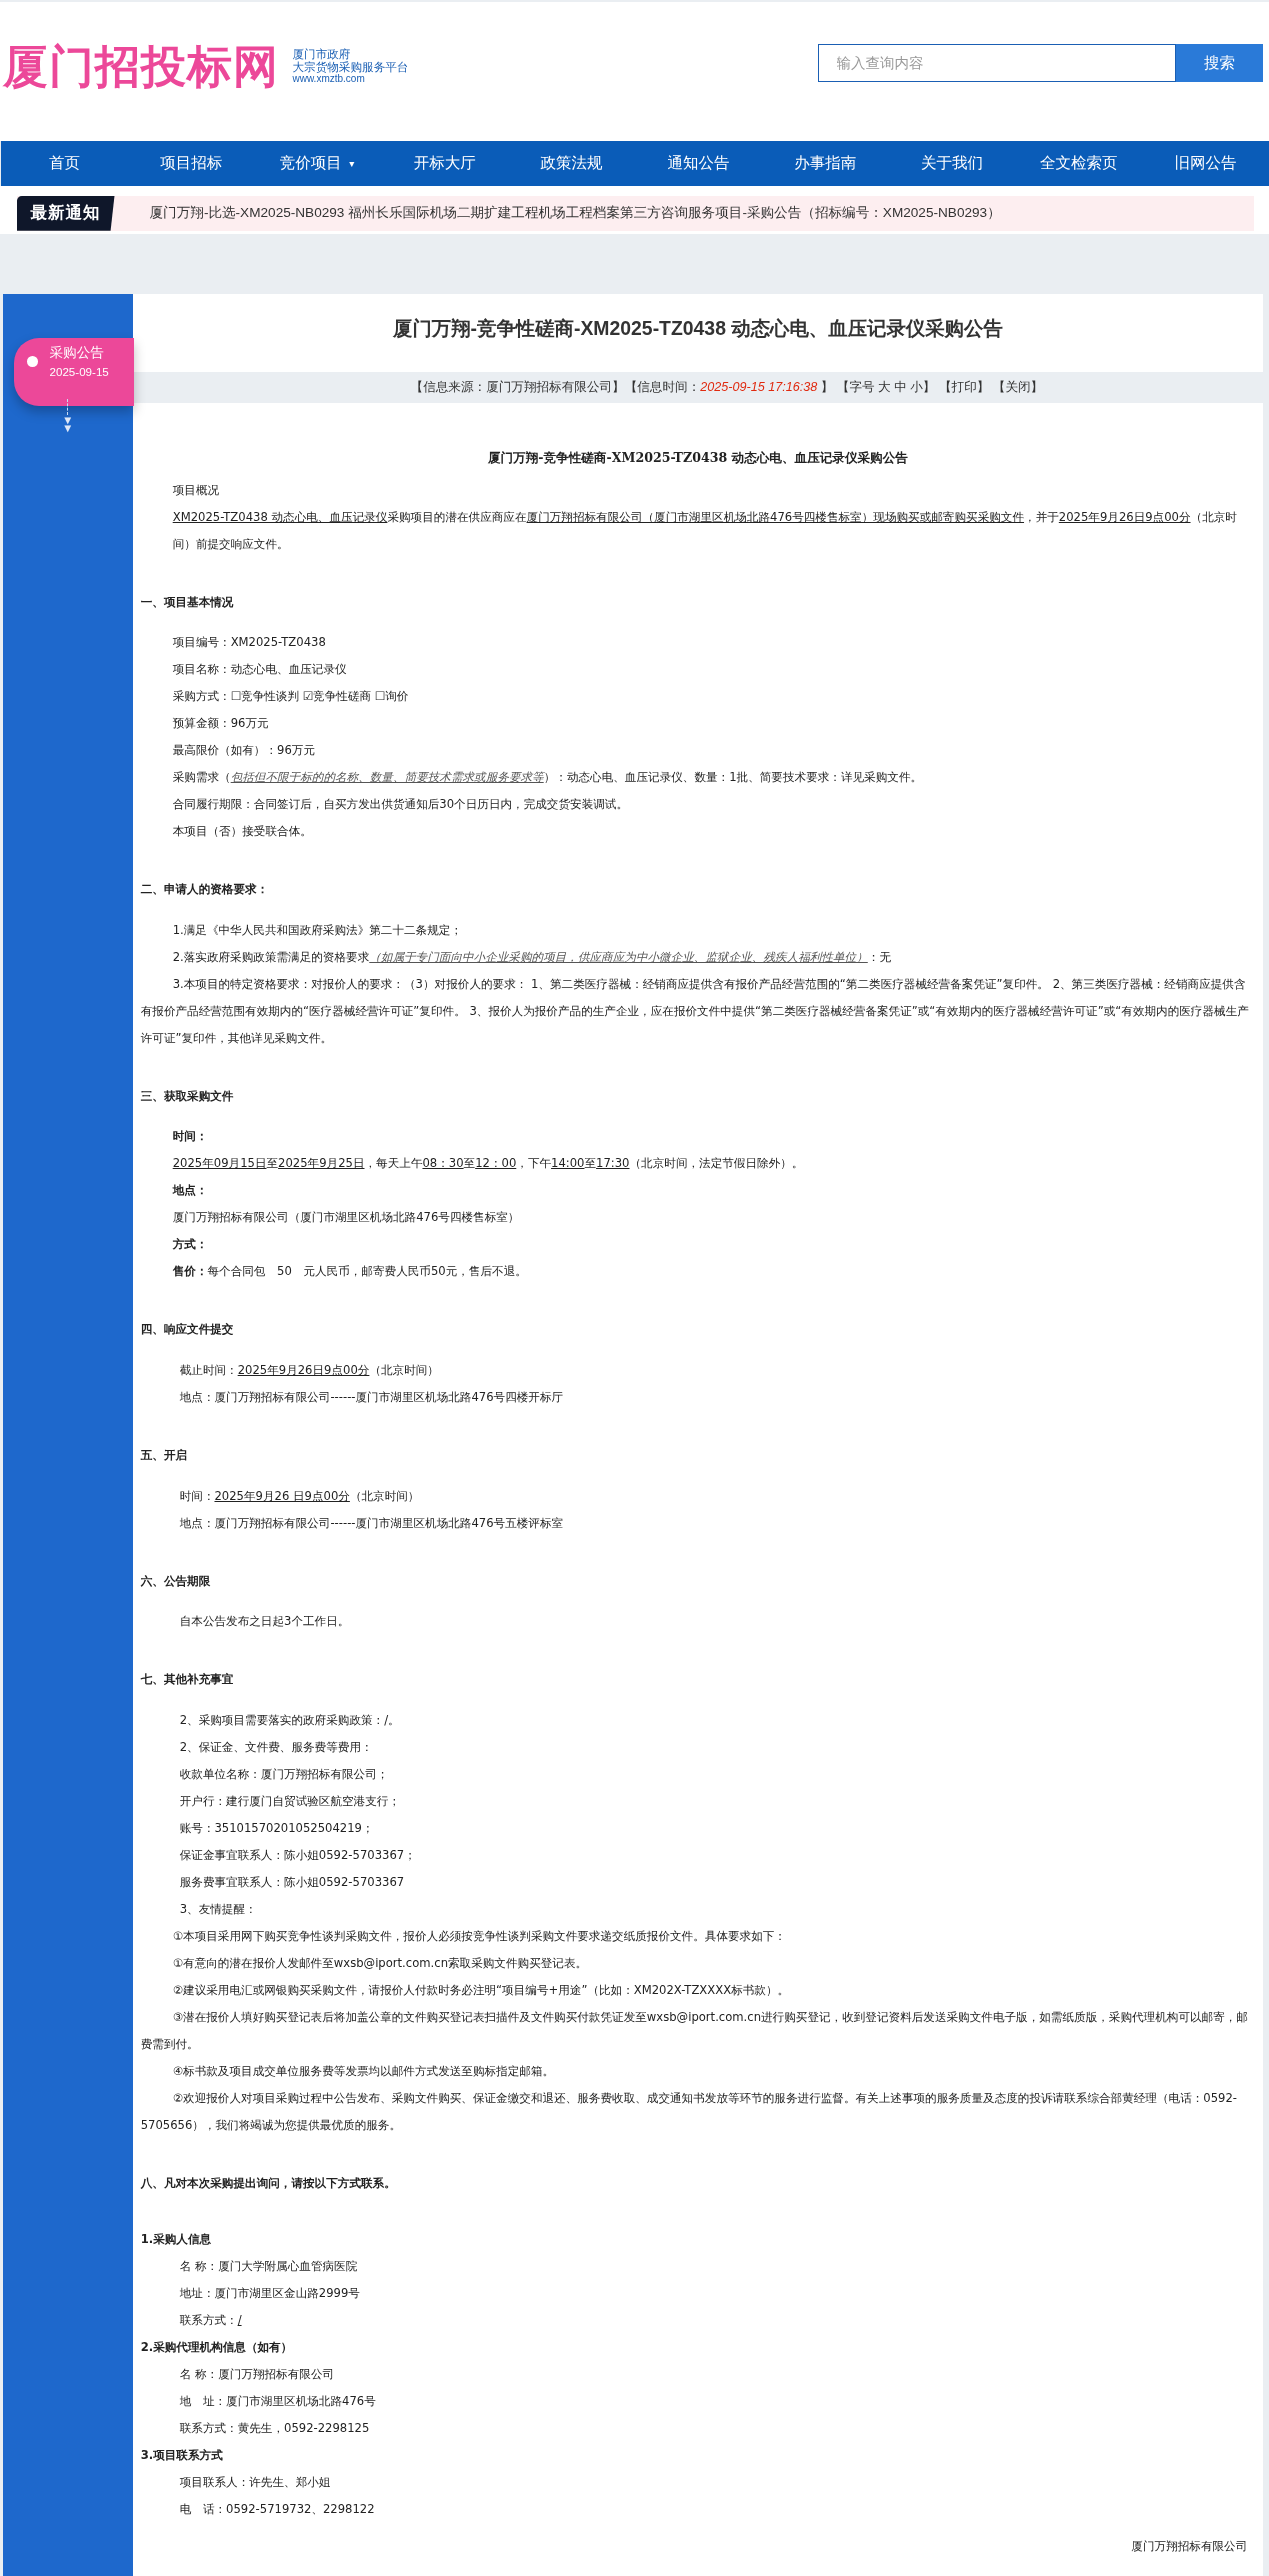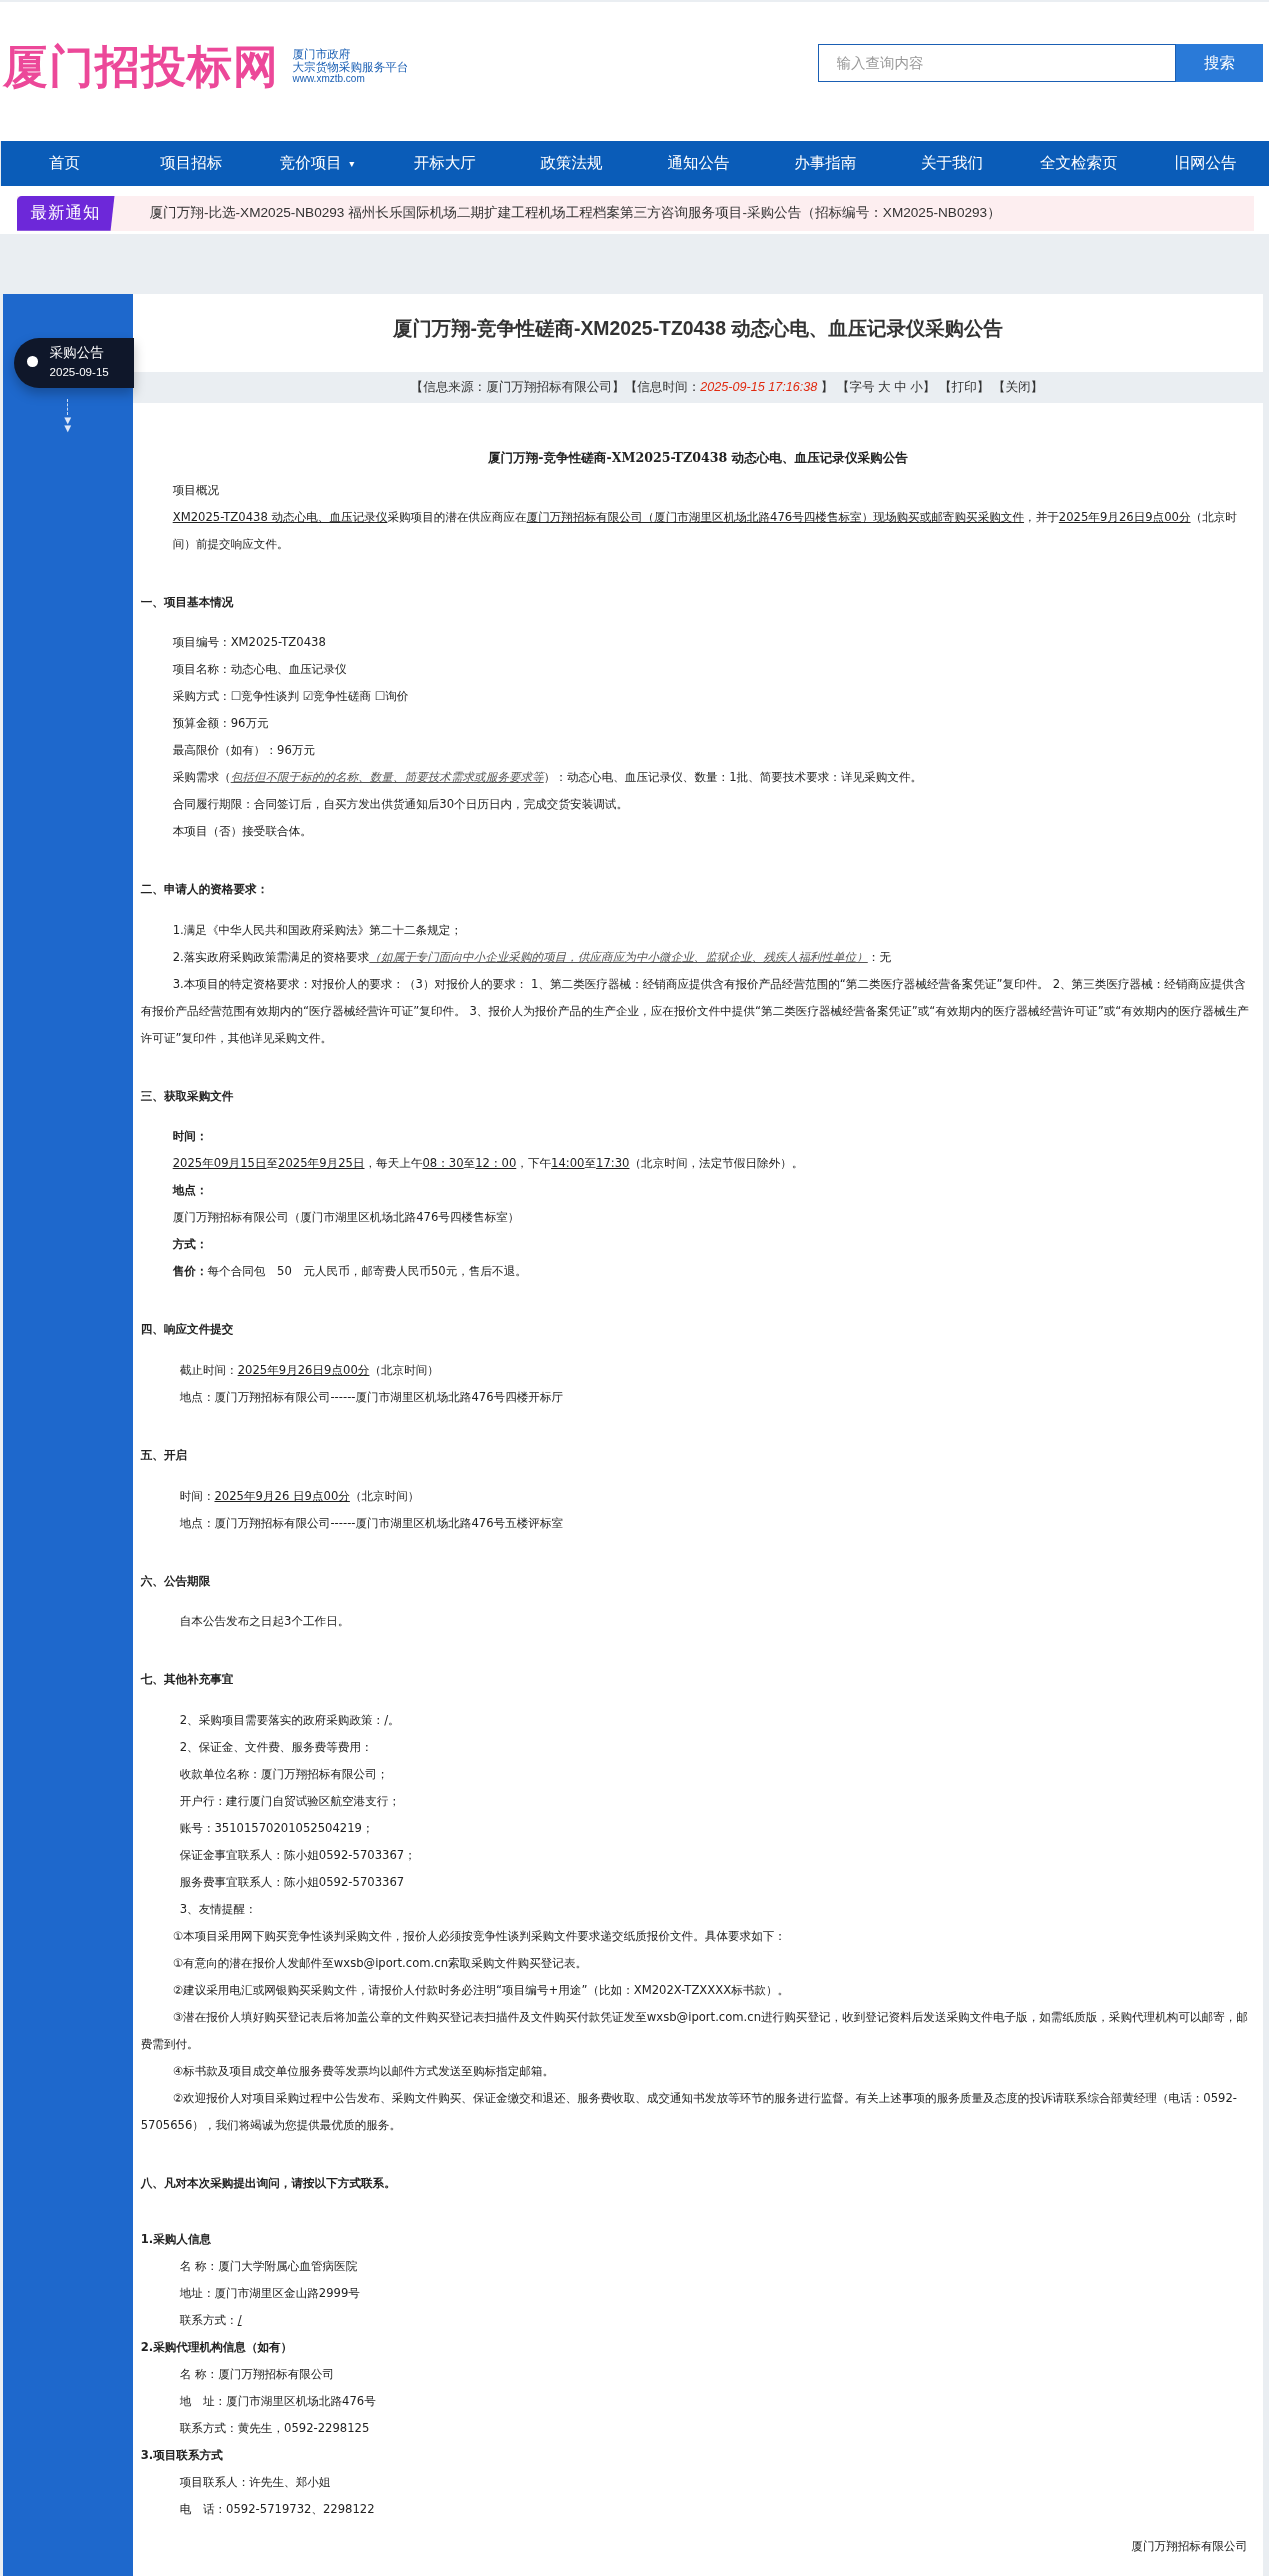--- a/index.html
+++ b/index.html
@@ -19,29 +19,29 @@
   .search button { width: 87px; height: 38px; background: #2a7ad8; color: #fff; border: none; font-size: 15.5px; font-family: "Liberation Sans", sans-serif; }
 
   
   .nav { background: #0a5cb8; height: 45px; display: flex; align-items: center; margin: 0 1px; }
   .nav-item { color: #fff; font-size: 15.5px; flex: 1; text-align: center; cursor: pointer; }
   .nav-item .caret { font-size: 8.7px; margin-left: 5.8px; vertical-align: middle; }
 
   
   .notice-wrap { background: #fff; height: 48px; padding: 9.7px 16.5px 0 16.5px; }
   .notice { background: #fdeef0; height: 35px; display: flex; align-items: center; }
-  .notice-badge { background: #6d28d9; color: #fff; font-weight: normal; font-size: 16.5px; height: 35px; width: 98px; display: flex; align-items: center; justify-content: center; border-radius: 4.8px 0 0 0; letter-spacing: 1px; clip-path: polygon(0 0, 94% 0, 100% 0, 96% 100%, 0 100%); }
+  .notice-badge { background: #0f172a; color: #fff; font-weight: bold; font-size: 16.5px; height: 35px; width: 98px; display: flex; align-items: center; justify-content: center; border-radius: 4.8px 0 0 0; letter-spacing: 1px; clip-path: polygon(0 0, 94% 0, 100% 0, 96% 100%, 0 100%); }
   .notice-text { margin-left: 35px; font-size: 13.6px; color: #333; }
 
   .gap { height: 60px; background: #eaeef2; }
 
   
   .main { display: flex; margin-left: 2.9px; width: 1265px; }
   .sidebar { width: 130px; background: #1e68cc; position: relative; min-height: 2279px; }
-  .side-tab { position: absolute; left: 11.6px; top: 44px; width: 120px; height: 50px; background: #0f172a; border-radius: 25px 0 0 25px; box-shadow: 0 5.8px 11.6px rgba(0,0,0,0.25); color: #fff; }
+  .side-tab { position: absolute; left: 11.6px; top: 44px; width: 120px; height: 68px; background: #ec4899; border-radius: 25px 0 0 25px; box-shadow: 0 5.8px 11.6px rgba(0,0,0,0.25); color: #fff; }
   .side-tab .dot { position: absolute; left: 12.6px; top: 18.4px; width: 10.7px; height: 10.7px; background: #fff; border-radius: 50%; }
   .side-tab .label { position: absolute; left: 35px; top: 5.8px; font-size: 13.6px; }
   .side-tab .date { position: absolute; left: 35px; top: 27px; font-size: 11.6px; }
   .side-arrow { position: absolute; left: 58px; top: 105px; color: #dfe8f7; font-size: 11.6px; line-height: 7.8px; text-align: center; width: 13.6px; }
   .side-arrow .dash { border-left: 1px dashed #c9dbf3; height: 15.5px; width: 0; margin: 0 auto 1.9px; }
 
   .content { width: 1130px; background: #fff; padding-bottom: 29px; }
   .title { text-align: center; font-size: 19.4px; font-weight: bold; color: #333; padding-top: 21.3px; height: 78px; }
   .meta { background: #eaeef2; height: 31px; line-height: 31px; text-align: center; font-size: 12.6px; color: #333; padding-left: 58px; }
   .meta .time { color: #e02a10; font-style: italic; }

